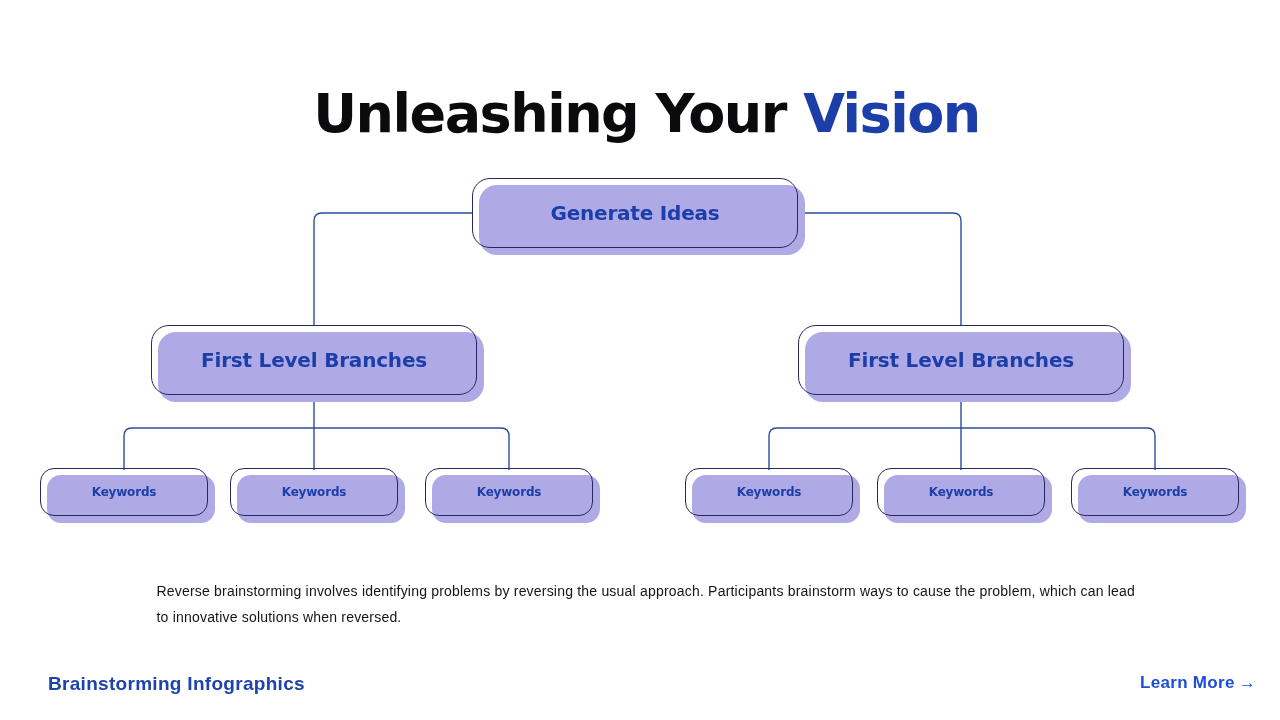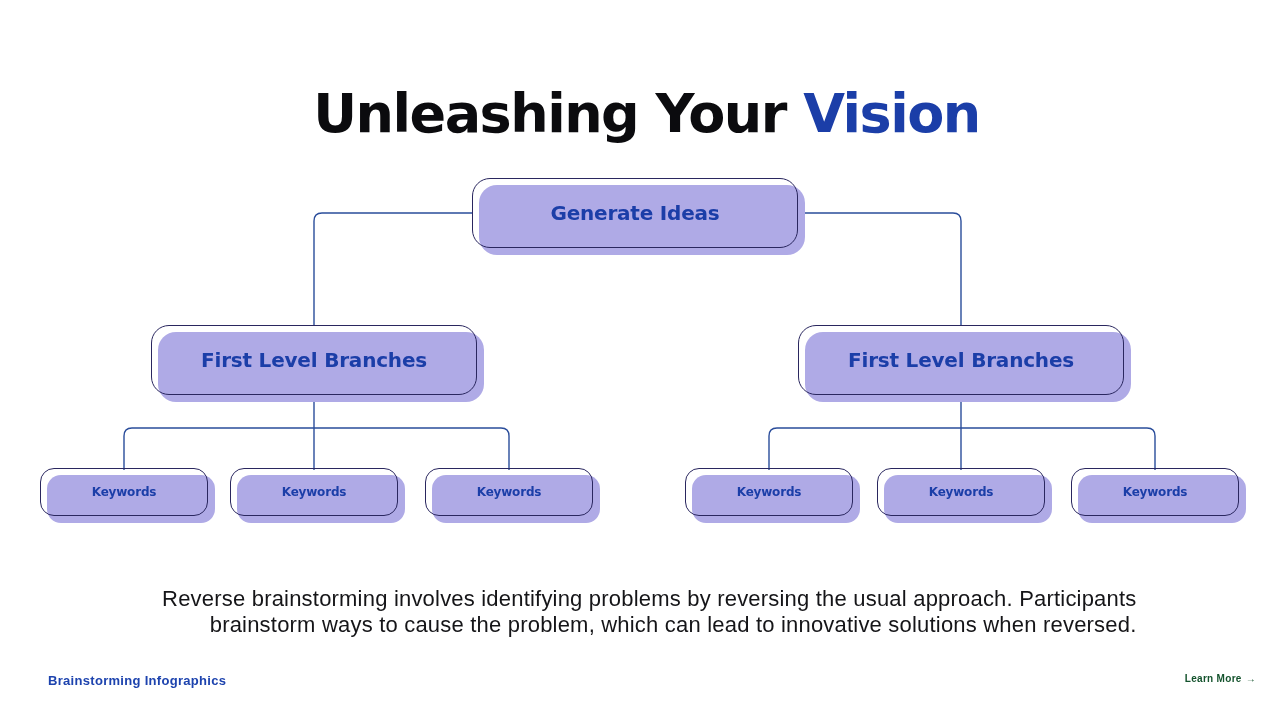--- a/index.html
+++ b/index.html
@@ -52,34 +52,34 @@
   .n-kw1 { left:40px;   top:468px; }
   .n-kw2 { left:230px;  top:468px; }
   .n-kw3 { left:425px;  top:468px; }
   .n-kw4 { left:685px;  top:468px; }
   .n-kw5 { left:877px;  top:468px; }
   .n-kw6 { left:1071px; top:468px; }
 
   
   .description {
     position:absolute; top:564px; left:50%; transform:translateX(-50%);
-    width:980px; text-align:right;
-    font-size:22px; line-height:26px; color:#151518;
+    width:980px; text-align:left;
+    font-size:14px; line-height:26px; color:#151518;
     letter-spacing:0.2px;
   }
 
   
   .footer-brand {
     position:absolute; left:48px; top:673px;
-    font-size:13px; font-weight:600; color:#1d43ae; letter-spacing:0.3px;
+    font-size:19px; font-weight:600; color:#1d43ae; letter-spacing:0.3px;
     text-decoration:none; cursor:pointer;
   }
   .learn-more {
     position:absolute; right:37px; top:673px;
-    font-size:10px; font-weight:600; color:#14532d; letter-spacing:0.3px;
+    font-size:17px; font-weight:600; color:#1d4ed8; letter-spacing:0.3px;
     text-decoration:none; cursor:pointer;
   }
   .learn-more .arrow { margin-left:4px; font-weight:400; }
 </style>
 </head>
 <body>
 
 <div class="canvas">
 
   <h1 class="title"><span>Unleashing Your</span><span>&nbsp;</span><span class="accent">Vision</span></h1>

